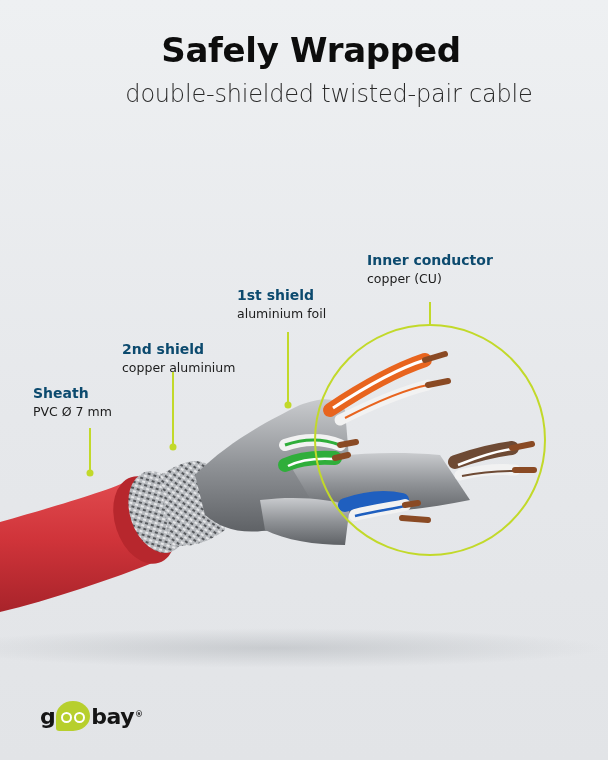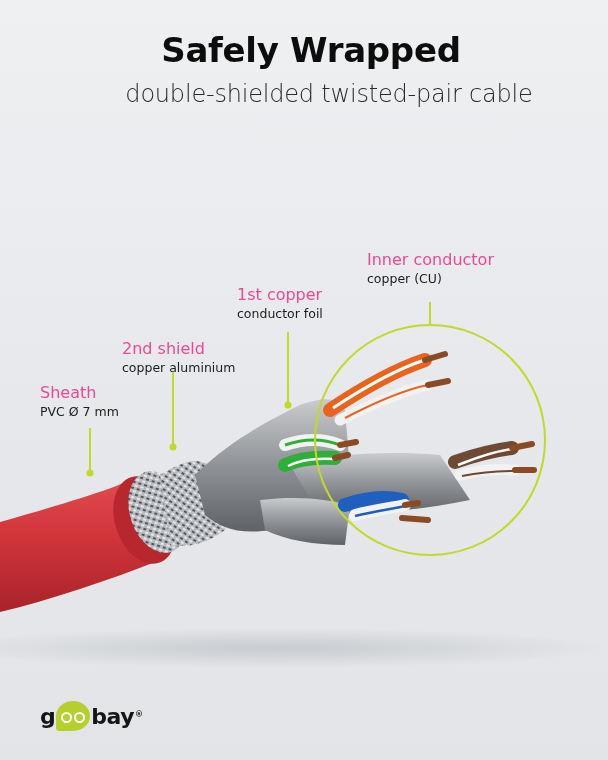--- a/index.html
+++ b/index.html
@@ -11,21 +11,21 @@
   }
   .title {
     position: absolute; top: 30px; left: 0; width: 608px; text-align: center;
     font-weight: bold; font-size: 34px; letter-spacing: -0.3px; color: #0d0d0d; margin-left: 7px;
   }
   .subtitle {
     position: absolute; top: 80px; left: 0; width: 608px; text-align: center;
     font-size: 24px; color: #2a2a2a; font-weight: 300; letter-spacing: -0.2px; padding-left: 25px;
   }
   .label { position: absolute; }
-  .label .name { font-weight: normal; font-size: 16px; color: #ec4899; line-height: 18px; }
+  .label .name { font-weight: bold; font-size: 14px; color: #0c4a6e; line-height: 18px; }
   .label .desc { font-size: 12.5px; color: #1c1c1c; line-height: 18px; margin-top: 1px; }
   .illus { position: absolute; left: 0; top: 0; width: 608px; height: 760px; }
   .shadow {
     position: absolute; left: 0; top: 628px; width: 608px; height: 40px;
     background: radial-gradient(ellipse at 45% 50%, rgba(150,155,160,0.35), rgba(150,155,160,0) 70%);
   }
   .logo {
     position: absolute; left: 40px; top: 703px; height: 26px;
     font-weight: bold; font-size: 22px; color: #151515; display: flex; align-items: center;
     letter-spacing: -0.5px;
@@ -118,28 +118,28 @@
     <line x1="90" y1="428" x2="90" y2="472"></line>
     <circle cx="90" cy="473" r="3.5" stroke="none"></circle>
   </g>
 </svg>
 
 <div class="label" style="left:367px; top:251px;">
   <div class="name">Inner conductor</div>
   <div class="desc">copper (CU)</div>
 </div>
 <div class="label" style="left:237px; top:286px;">
-  <div class="name">1st copper</div>
-  <div class="desc">conductor foil</div>
+  <div class="name">1st shield</div>
+  <div class="desc">aluminium foil</div>
 </div>
 <div class="label" style="left:122px; top:340px;">
   <div class="name">2nd shield</div>
   <div class="desc">copper aluminium</div>
 </div>
-<div class="label" style="left:40px; top:384px;">
+<div class="label" style="left:33px; top:384px;">
   <div class="name">Sheath</div>
   <div class="desc">PVC Ø 7 mm</div>
 </div>
 
 <div class="logo">
   <span>g</span>
   <span class="oo">
     <span class="blob"></span>
     <span class="ring" style="left:5px;"></span>
     <span class="ring" style="left:18px;"></span>

